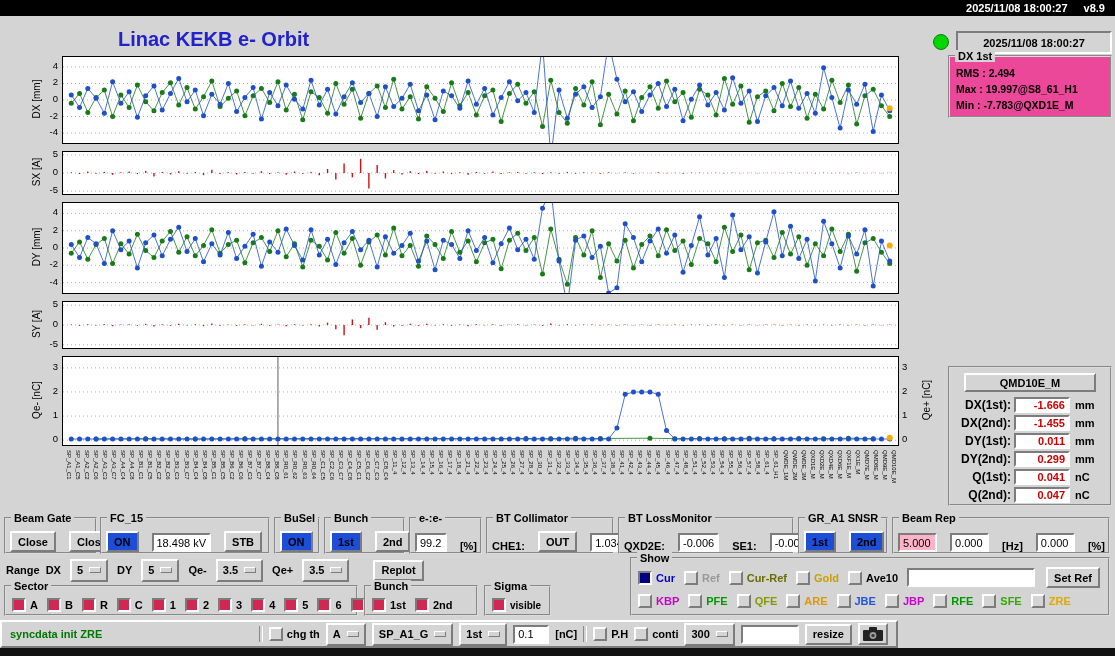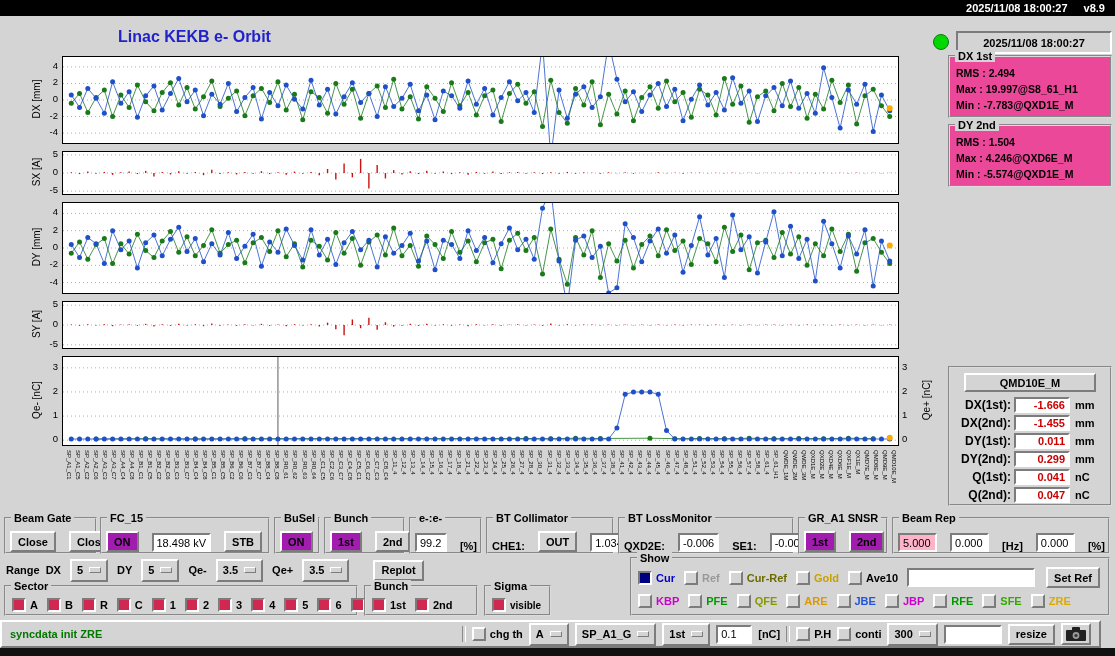--- a/index.html
+++ b/index.html
@@ -5,34 +5,34 @@
   html,body{margin:0;padding:0;}
   body{width:1115px;height:656px;position:relative;overflow:hidden;background:#d4d4d4;
        font-family:"Liberation Sans",sans-serif;color:#000;}
   .abs{position:absolute;}
   svg{overflow:hidden;display:block;}
 
   
   .topbar{left:0;top:0;width:1115px;height:16px;background:#000;color:#fff;display:flex;
           justify-content:flex-end;align-items:center;gap:16px;padding-right:10px;box-sizing:border-box;
           font-size:11px;font-weight:bold;}
-  .title{left:118px;top:28px;font-size:16px;font-weight:bold;color:#2222cc;}
+  .title{left:118px;top:28px;font-size:20px;font-weight:bold;color:#2222cc;}
   .status-dot{left:933px;top:34px;width:14px;height:14px;border-radius:50%;border:1px solid #117711;}
   .clockbox{left:956px;top:31px;width:152px;height:19px;background:#d4d4d4;border:2px solid;
             border-color:#7c7c7c #ffffff #ffffff #7c7c7c;display:flex;align-items:center;justify-content:center;
             font-size:11px;font-weight:bold;}
 
   
   .frame{border:2px groove #dcdcdc;background:#d4d4d4;box-sizing:border-box;position:absolute;}
   .frame-title{position:absolute;top:-7px;left:5px;background:#d4d4d4;padding:0 3px;font-size:11px;
                font-weight:bold;line-height:12px;white-space:nowrap;}
   .btn{height:21px;padding:0 6px;font-size:11px;font-weight:bold;background:#d4d4d4;border:2px solid;
        border-color:#ffffff #7c7c7c #7c7c7c #ffffff;font-family:inherit;display:inline-flex;
        align-items:center;justify-content:center;cursor:default;white-space:nowrap;}
-  .btn.green{background:#a21caf;}
+  .btn.green{background:#1d4ed8;}
   .entry{background:#fff;border:2px solid;border-color:#7c7c7c #ffffff #ffffff #7c7c7c;font-size:11px;
          display:inline-flex;align-items:center;padding:0 3px;height:15px;white-space:nowrap;box-sizing:content-box;}
   .entry.pink{background:#ffb3c8;}
   .lab{font-size:11px;font-weight:bold;white-space:nowrap;}
   .menu{height:19px;background:#d4d4d4;border:2px solid;border-color:#ffffff #7c7c7c #7c7c7c #ffffff;
         display:inline-flex;align-items:center;gap:6px;padding:0 5px;font-size:11px;font-weight:bold;white-space:nowrap;}
   .menu .dash{width:10px;height:4px;background:#d4d4d4;border:1px solid;border-color:#ffffff #7c7c7c #7c7c7c #ffffff;}
   .check{display:inline-flex;align-items:center;gap:4px;white-space:nowrap;}
   .cb{width:10px;height:10px;background:#d4d4d4;border:2px solid;border-color:#ffffff #7c7c7c #7c7c7c #ffffff;flex:none;}
   .cb.on{border-color:#7c7c7c #ffffff #ffffff #7c7c7c;}
@@ -95,21 +95,21 @@
   .f-sg .cb-label{font-size:10px;}
 
   
   .f-show{left:630px;top:557px;width:480px;height:59px;padding:7px 4px 0 6px;}
   .show-row{display:flex;align-items:center;gap:9px;height:23px;}
   .show-checks{display:flex;align-items:center;gap:9px;}
   .show-entry{width:118px;}
   .setref{margin-left:2px;}
 
   
-  .statusbar{left:0;top:620px;width:1101px;height:28px;background:#d4d4d4;border:2px solid;
+  .statusbar{left:0;top:620px;width:898px;height:28px;background:#d4d4d4;border:2px solid;
              border-color:#ffffff #7c7c7c #7c7c7c #ffffff;box-sizing:border-box;display:flex;
              align-items:center;gap:6px;padding:0 8px;}
   .msg{color:#007700;font-weight:bold;font-size:11px;margin-right:auto;}
   .bstrip{left:0;top:648px;width:1115px;height:8px;background:#111;}
   .cam{width:30px;height:22px;padding:0 2px;}
 </style>
 </head>
 <body>
 
 <div class="topbar abs">
@@ -1023,26 +1023,20 @@
     </svg>
 </div>
 
 <div class="abs stats-col">
     <div class="stat-frame">
       <span class="frame-title">DX 1st</span>
       <div class="stat-line">RMS : 2.494</div>
       <div class="stat-line">Max : 19.997@S8_61_H1</div>
       <div class="stat-line">Min : -7.783@QXD1E_M</div>
     </div>
-    <div class="stat-frame">
-      <span class="frame-title">DY 2nd</span>
-      <div class="stat-line">RMS : 1.504</div>
-      <div class="stat-line">Max : 4.246@QXD6E_M</div>
-      <div class="stat-line">Min : -5.574@QXD1E_M</div>
-    </div>
   </div>
 
 <div class="frame monitor">
   <div class="mon-title">QMD10E_M</div>
   <div>
       <div class="mon-row">
         <span class="mon-label">DX(1st):</span>
         <span class="entry mon-value">-1.666</span>
         <span class="mon-unit">mm</span>
       </div>

